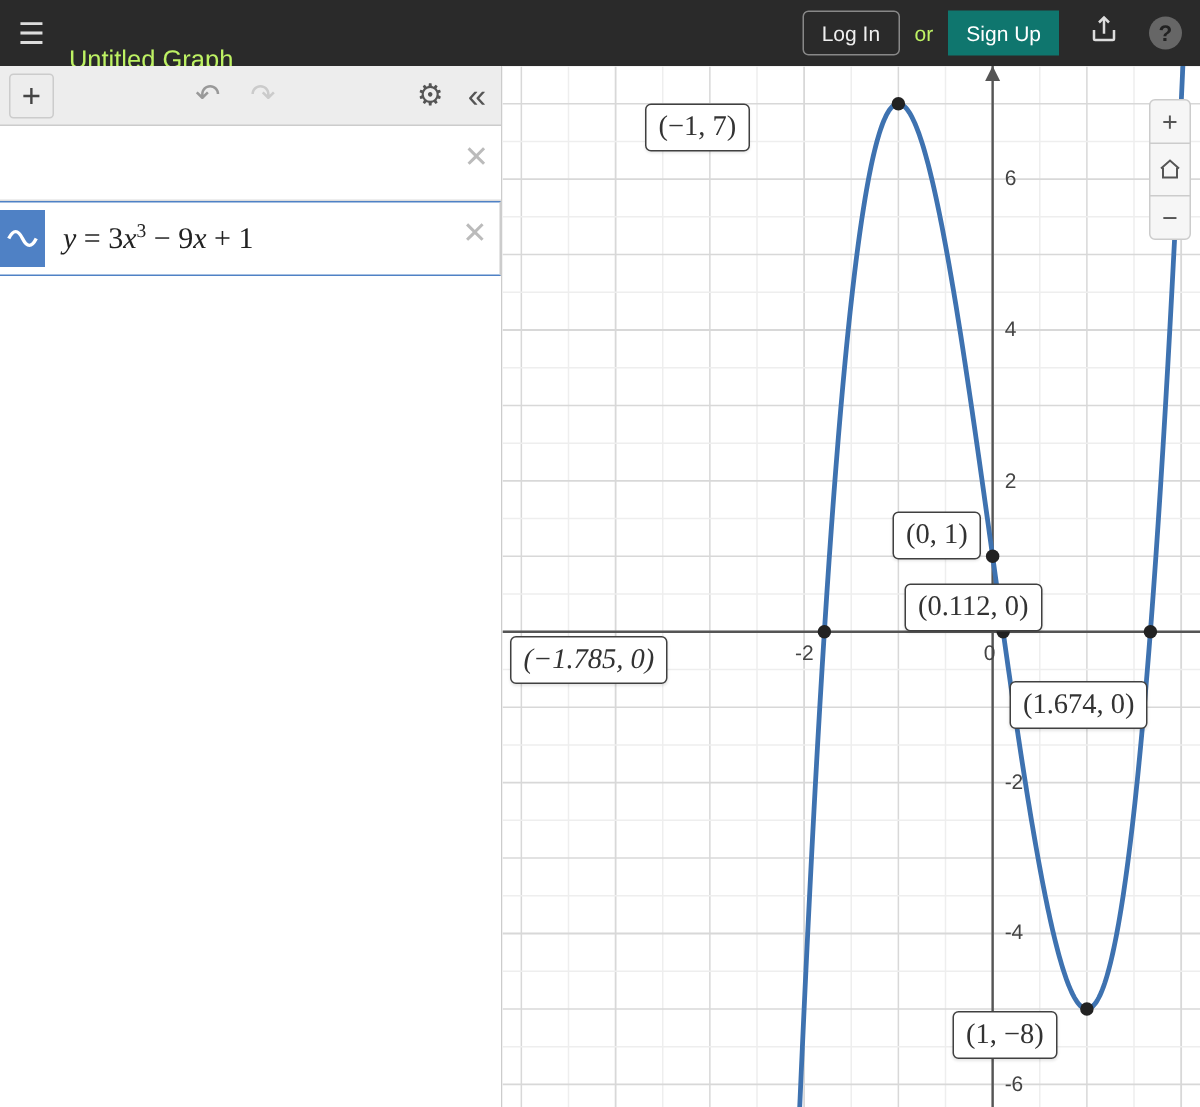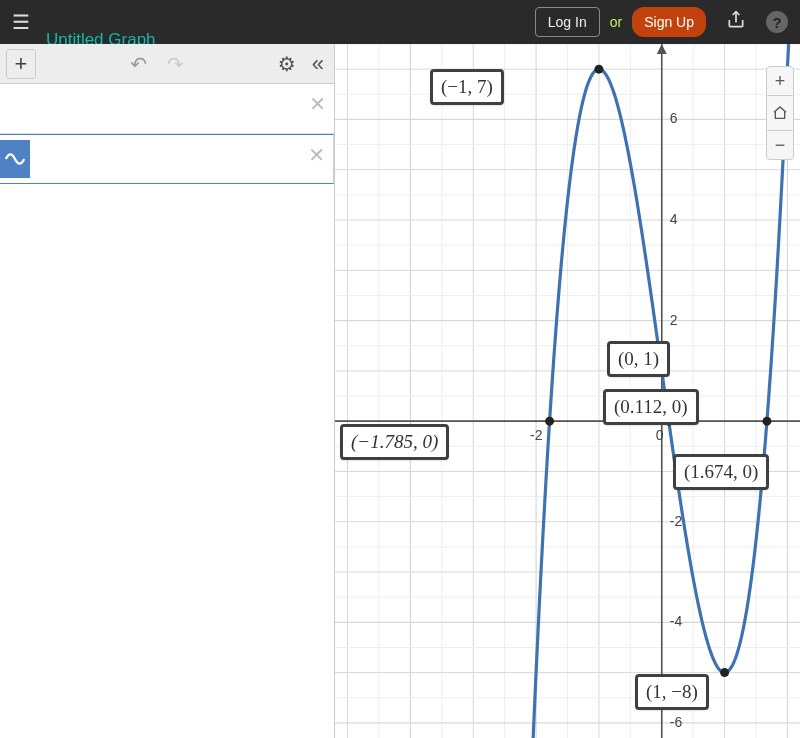--- a/index.html
+++ b/index.html
@@ -3,24 +3,24 @@
 <meta charset="utf-8">
 <style>
   * { box-sizing: border-box; margin: 0; padding: 0; }
   html, body { width: 800px; height: 738px; font-family: Arial, sans-serif; overflow: hidden; }
   
   
   .header {
     height: 44px; background: #2a2a2a; display: flex; align-items: center; padding: 0 12px; gap: 10px;
   }
   .hamburger { color: #ddd; font-size: 20px; cursor: pointer; }
-  .title { color: #14b8a6; font-size: 17px; flex: 1; margin-left: 6px; margin-top: 36px; }
+  .title { color: #bef264; font-size: 17px; flex: 1; margin-left: 6px; margin-top: 36px; }
   .btn-outline { background: transparent; border: 1px solid #888; color: #eee; padding: 6px 12px; border-radius: 4px; font-size: 14px; cursor: pointer; }
   .or-text { color: #bef264; font-size: 14px; }
-  .btn-primary { background: #c2410c; border: none; color: #fff; padding: 7px 12px; border-radius: 12px; font-size: 14px; cursor: pointer; }
+  .btn-primary { background: #0f766e; border: none; color: #fff; padding: 7px 12px; border-radius: 0; font-size: 14px; cursor: pointer; }
   .header-icon { color: #ddd; font-size: 18px; margin-left: 10px; cursor: pointer; }
   .help-circle { display:inline-flex; align-items:center; justify-content:center; width:22px; height:22px; border-radius:50%; background:#666; color:#222; font-weight:bold; font-size:15px; }
   
   
   .main { display:flex; height: calc(738px - 44px); }
   .sidebar { width: 335px; background:#fff; border-right:1px solid #ccc; position:relative; }
   
   .toolbar { height:40px; background:#ededed; border-bottom:1px solid #ccc; display:flex; align-items:center; padding:0 6px; gap:4px; }
   .add-btn { width:30px; height:30px; background:#ededed; border:1px solid #ccc; border-radius:3px; font-size:22px; color:#444; display:flex; align-items:center; justify-content:center; cursor:pointer; }
   .toolbar-spacer { flex:1; display:flex; justify-content:center; gap:20px; }
@@ -38,21 +38,21 @@
   .expr-close { position:absolute; right:8px; top:8px; font-size:20px; color:#bbb; cursor:pointer; }
   .expr-text { font-family: "Times New Roman", serif; font-size:20px; color:#222; font-style:italic; }
   .expr-text .sup { font-size:13px; vertical-align:super; }
   .expr-text .n { font-style:normal; }
   
   
   .graph { flex:1; position:relative; background:#fff; }
   .graph svg.grid { position:absolute; inset:0; width:100%; height:100%; }
   
   .point-label {
-    position:absolute; background:#fff; border:3px solid #404040; border-radius:4px;
+    position:absolute; background:#fff; border:1px solid #404040; border-radius:4px;
     padding:4px 8px; font-family:"Times New Roman", serif; font-size:19px; color:#333;
     box-shadow:0 1px 2px rgba(0,0,0,0.1); white-space:nowrap;
   }
   
   .zoom-controls { position:absolute; right:6px; top:22px; width:28px; }
   .zoom-btn { width:28px; height:30px; background:#f6f6f6; border:1px solid #ccc; display:flex; align-items:center; justify-content:center; font-size:18px; color:#555; cursor:pointer; }
   .zoom-btn:first-child { border-radius:4px 4px 0 0; }
   .zoom-btn.mid { border-top:none; border-bottom:none; height:34px; }
   .zoom-btn:last-child { border-radius:0 0 4px 4px; }
   
@@ -91,20 +91,21 @@
     <div class="expr-list">
       <div class="expr-row empty">
         <span class="expr-close">✕</span>
       </div>
       <div class="expr-row active">
         <div class="expr-icon">
           <svg viewBox="0 0 24 24">
               <path d="M2 12 Q7 2 12 12 T22 12" stroke="#fff" stroke-width="2.5" fill="none"></path>
             </svg>
         </div>
+        <span class="expr-text"><span>y</span> <span class="n">=</span> <span class="n">3</span><span>x</span><span class="sup n">3</span> <span class="n">− 9</span><span>x</span> <span class="n">+ 1</span></span>
         <span class="expr-close">✕</span>
       </div>
     </div>
   </div>
 
   <div class="graph">
     <svg class="grid" viewBox="0 0 465 694" preserveAspectRatio="none">
       <g id="grid-group">
           <line x1="12.567567567567577" x2="12.567567567567577" y1="0" y2="694" stroke="#d8d8d8" stroke-width="1"></line>
           <line x1="43.9864864864865" x2="43.9864864864865" y1="0" y2="694" stroke="#eeeeee" stroke-width="1"></line>
@@ -174,21 +175,21 @@
         <div class="axis-label" style="left: 334.757px; top: 669.913px;">-6</div>
         <div class="axis-label" style="left: 334.757px; top: 569.333px;">-4</div>
         <div class="axis-label" style="left: 334.757px; top: 468.754px;">-2</div>
         <div class="axis-label" style="left: 334.757px; top: 267.594px;">2</div>
         <div class="axis-label" style="left: 334.757px; top: 167.014px;">4</div>
         <div class="axis-label" style="left: 334.757px; top: 66.4348px;">6</div>
       </div>
     <div id="point-labels">
         <div class="point-label" style="left: 5px; top: 380px; font-style: italic;">(−1.785, 0)</div>
         <div class="point-label" style="left: 95px; top: 25px;">(−1, 7)</div>
-        <div class="point-label" style="left: 272px; top: 297px;">(0, 1)</div>
+        <div class="point-label" style="left: 260px; top: 297px;">(0, 1)</div>
         <div class="point-label" style="left: 268px; top: 345px;">(0.112, 0)</div>
         <div class="point-label" style="left: 300px; top: 630px;">(1, −8)</div>
         <div class="point-label" style="left: 338px; top: 410px;">(1.674, 0)</div>
       </div>
     <div class="zoom-controls">
       <div class="zoom-btn">+</div>
       <div class="zoom-btn mid">
         <svg width="16" height="16" viewBox="0 0 24 24" fill="none" stroke="#555" stroke-width="2">
             <path d="M3 11l9-8 9 8"></path>
             <path d="M5 10v10h14V10"></path>

